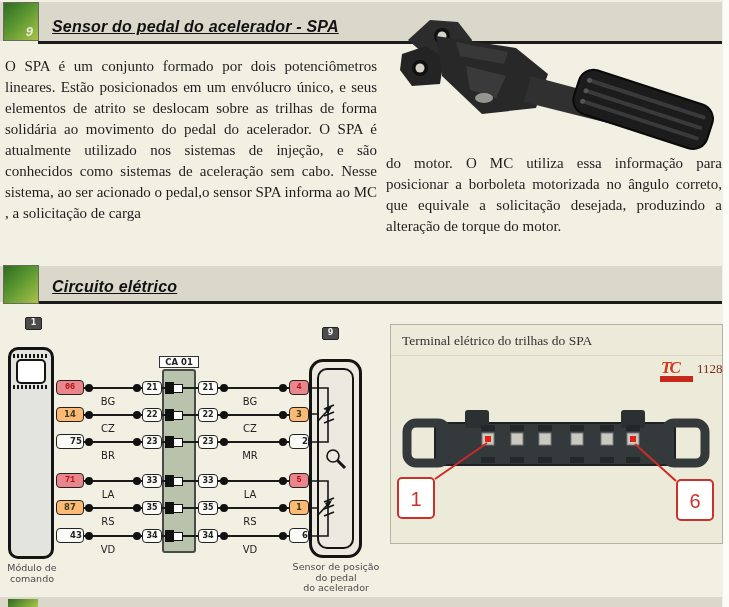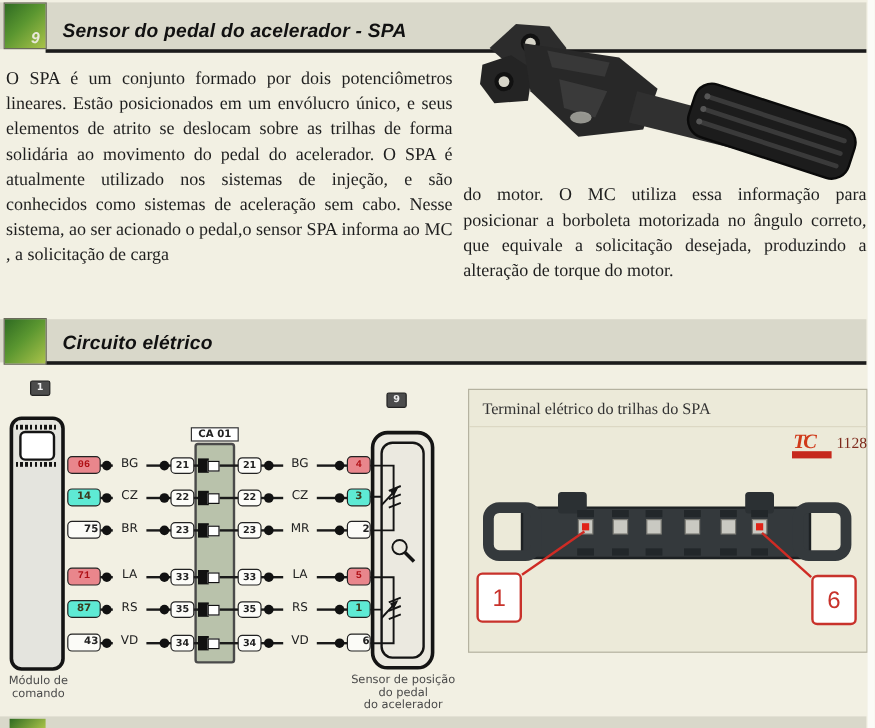--- a/index.html
+++ b/index.html
@@ -9,21 +9,21 @@
 
   
   .sec-bar{position:absolute;left:0;width:722px;background:#d9d8ca;}
   .sec-underline{position:absolute;left:38px;width:684px;height:3px;background:#1b1b1b;}
   .badge{position:absolute;left:3px;width:36px;height:39px;
          background:linear-gradient(135deg,#2f6b22 0%,#5a9630 45%,#aac34a 100%);
          border:1px solid #6a6a5a;box-sizing:border-box;}
   .badge span{position:absolute;right:5px;bottom:1px;color:#e9e9da;
               font:italic bold 13px "Liberation Sans",sans-serif;}
   .sec-title{position:absolute;left:52px;color:#111;
-             font:italic bold 16px "Liberation Sans",sans-serif;letter-spacing:.2px;}
+             font:italic bold 16px "Liberation Sans",sans-serif;letter-spacing:.2px;text-decoration:underline;}
 
   
   .bodytext{position:absolute;font:15px/21px "Liberation Serif",serif;color:#1e1e1e;
             text-align:justify;}
 
   
   .tagnum{position:absolute;width:15px;height:11px;background:#4c4c4c;border:1px solid #222;
           border-radius:2px;color:#eee;font:bold 8px "DejaVu Sans",sans-serif;
           text-align:center;line-height:10px;}
   .taglabel{position:absolute;height:13px;background:#fdfdf8;border:1.5px solid #333;
@@ -51,29 +51,29 @@
   .wline{position:absolute;left:24px;top:7px;width:228px;height:2px;background:#1a1a1a;}
   .pin{position:absolute;box-sizing:border-box;border:1.5px solid #222;border-radius:4px;
        font:bold 8.5px "DejaVu Sans",sans-serif;text-align:center;}
   .mcpin{left:0;top:0;width:28px;height:15px;line-height:12px;}
   .capin{width:20px;height:14px;top:1px;background:#fcfcf8;color:#222;line-height:11px;
          border-radius:4px;font-size:8px;}
   .cl{left:86px;}.cr{left:142px;}
   .spapin{left:233px;top:0;width:20px;height:15px;line-height:12px;}
   .dot{position:absolute;top:4px;width:8px;height:8px;border-radius:50%;background:#111;}
   .d1{left:29px;}.d2{left:77px;}.d3{left:164px;}.d4{left:223px;}
-  .wlabel{position:absolute;top:0;width:28px;height:13px;background:#f2f0e3;
+  .wlabel{position:absolute;top:15px;width:28px;height:13px;background:#f2f0e3;
           font:10px "DejaVu Sans",sans-serif;color:#222;text-align:center;line-height:13px;}
   .l-left{left:38px;}.l-right{left:180px;}
   .casym{position:absolute;left:109px;top:2px;width:20px;height:12px;}
   .casym-b{position:absolute;left:0;top:0;width:9px;height:12px;background:#111;}
   .casym-w{position:absolute;left:8px;top:1.5px;width:10px;height:9px;background:#fff;
            border:1.5px solid #111;box-sizing:border-box;}
   [data-color="pink"]{background:#e9868c;color:#b01116;font-family:Liberation Mono, monospace;}
-  [data-color="green"]{background:#5eead4;color:#3c3c20;text-align:center;}
+  [data-color="green"]{background:#fdba74;color:#3c3c20;text-align:center;}
   [data-color="white"]{background:#fbfbf7;color:#222;padding-left:12px;}
 
   
   #panel{position:absolute;left:390px;top:324px;width:333px;height:220px;background:#ecead9;
          border:1px solid #b5b2a0;box-sizing:border-box;}
   #panel-titlebar{position:absolute;left:0;top:0;width:100%;height:31px;
                   border-bottom:1px solid #dcd8c4;box-sizing:border-box;}
   #panel-title{position:absolute;left:11px;top:8px;font:13.5px "Liberation Serif",serif;color:#333;}
   #logo-tc{position:absolute;left:270px;top:33px;font:italic bold 17px "Liberation Serif",serif;
            color:#d03a1a;letter-spacing:-2px;}

